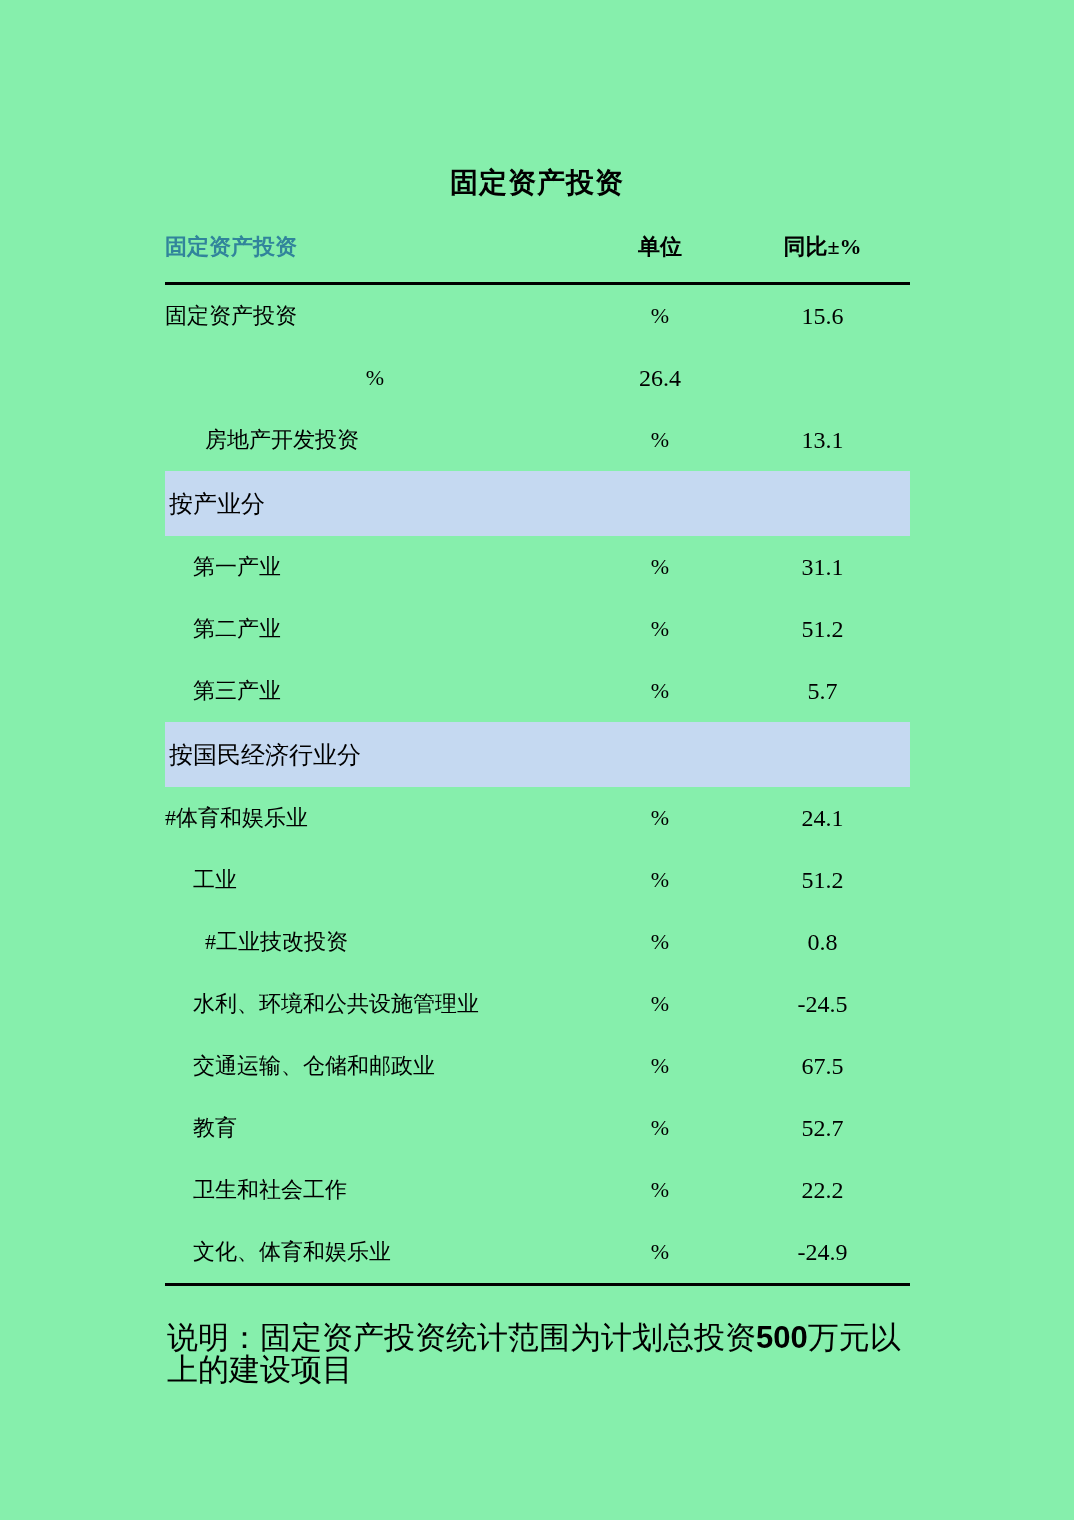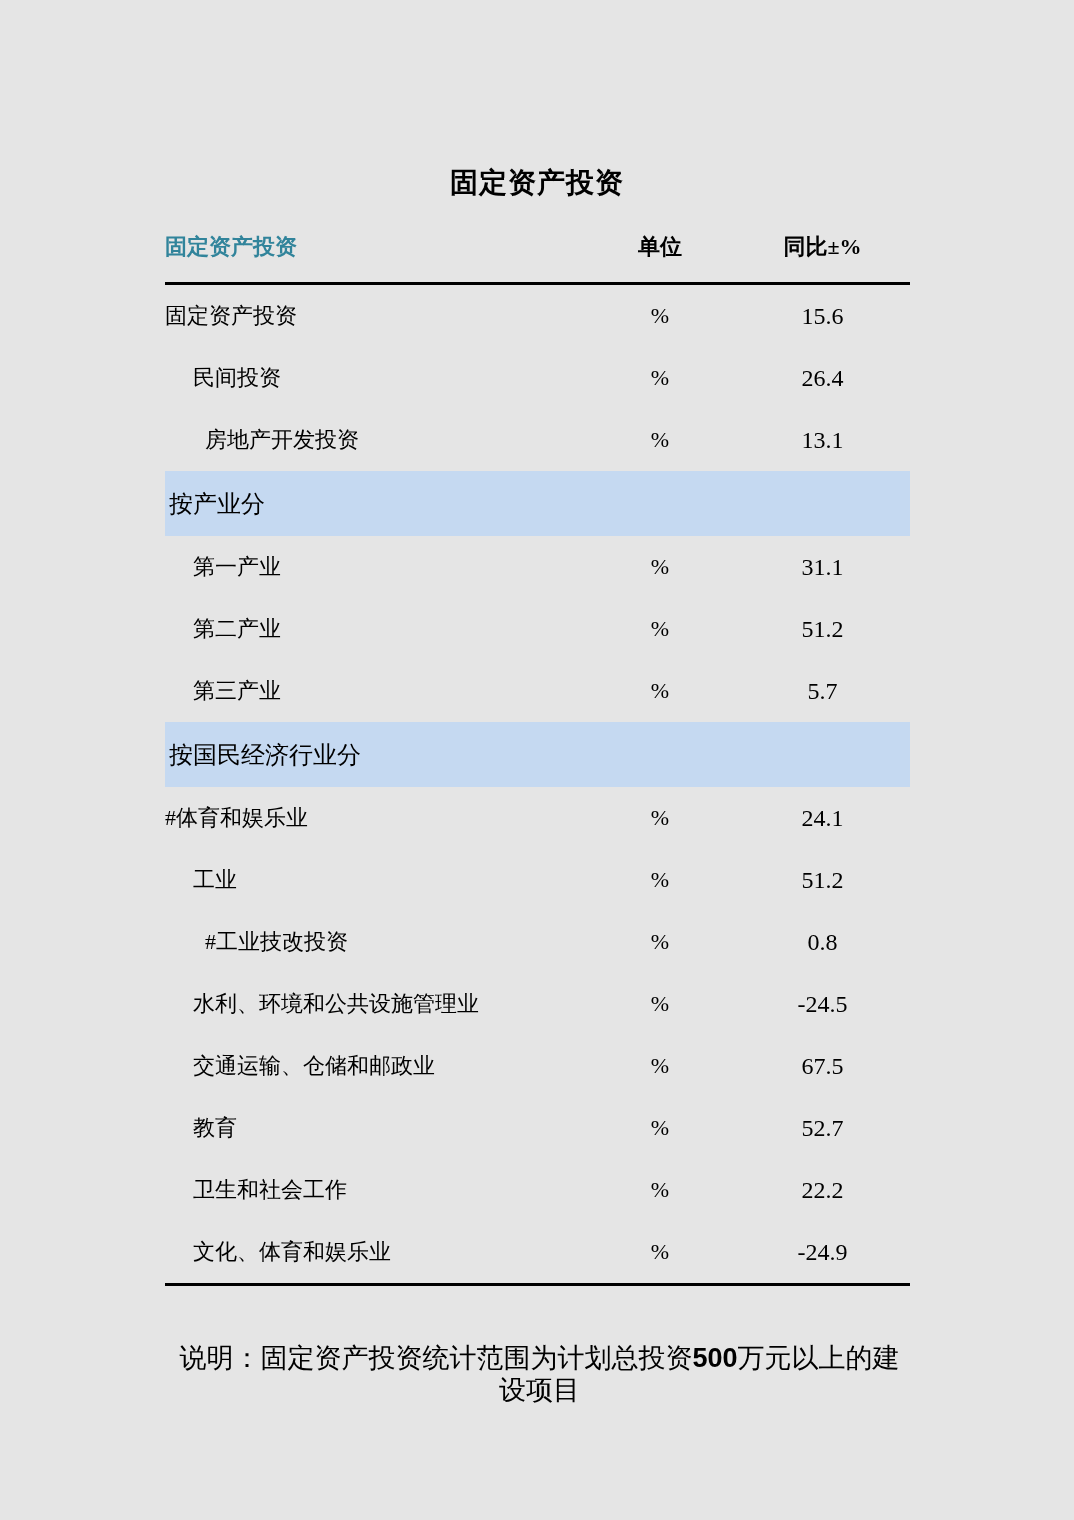--- a/index.html
+++ b/index.html
@@ -6,21 +6,21 @@
     --accent: #31849b;
     --band: #c5d9f1;
     --ink: #000000;
   }
   * { margin: 0; padding: 0; box-sizing: border-box; }
   html, body { background: #ffffff; }
   .page {
     position: relative;
     width: 1074px;
     height: 1520px;
-    background: #e5e5e5;
+    background: #86efac;
     font-family: "Liberation Serif", serif;
     color: var(--ink);
     overflow: hidden;
   }
   .doc-title {
     padding-top: 168px;
     text-align: center;
     font-family: "Liberation Sans", sans-serif;
     font-weight: 700;
     font-size: 28px;
@@ -66,26 +66,25 @@
     display: flex;
     align-items: center;
   }
   .band-label {
     font-size: 24px;
     color: #000;
     padding-left: 4px;
   }
   .note {
     margin-left: 167px;
-    margin-top: 56px;
+    margin-top: 36px;
     width: 745px;
-    font-size: 27px;
+    font-size: 31px;
     color: #000;
     line-height: 32px;
-    text-align: center;
   }
   .note-bold {
     font-family: "Liberation Sans", sans-serif;
     font-weight: 700;
   }
 </style>
 </head>
 <body>
 
 <div class="page">
@@ -100,21 +99,20 @@
       <div class="th-yoy">同比±%</div>
     </div>
 
     <div class="tbody">
         <div class="grid-row data-row">
           <div class="cell-label" style="padding-left: 0px;">固定资产投资</div>
           <div class="cell-unit">%</div>
           <div class="cell-value">15.6</div>
         </div>
         <div class="grid-row data-row">
-          <div class="cell-label" style="padding-left: 28px;">民间投资</div>
           <div class="cell-unit">%</div>
           <div class="cell-value">26.4</div>
         </div>
         <div class="grid-row data-row">
           <div class="cell-label" style="padding-left: 40px;">房地产开发投资</div>
           <div class="cell-unit">%</div>
           <div class="cell-value">13.1</div>
         </div>
         <div class="band">
           <span class="band-label">按产业分</span>

